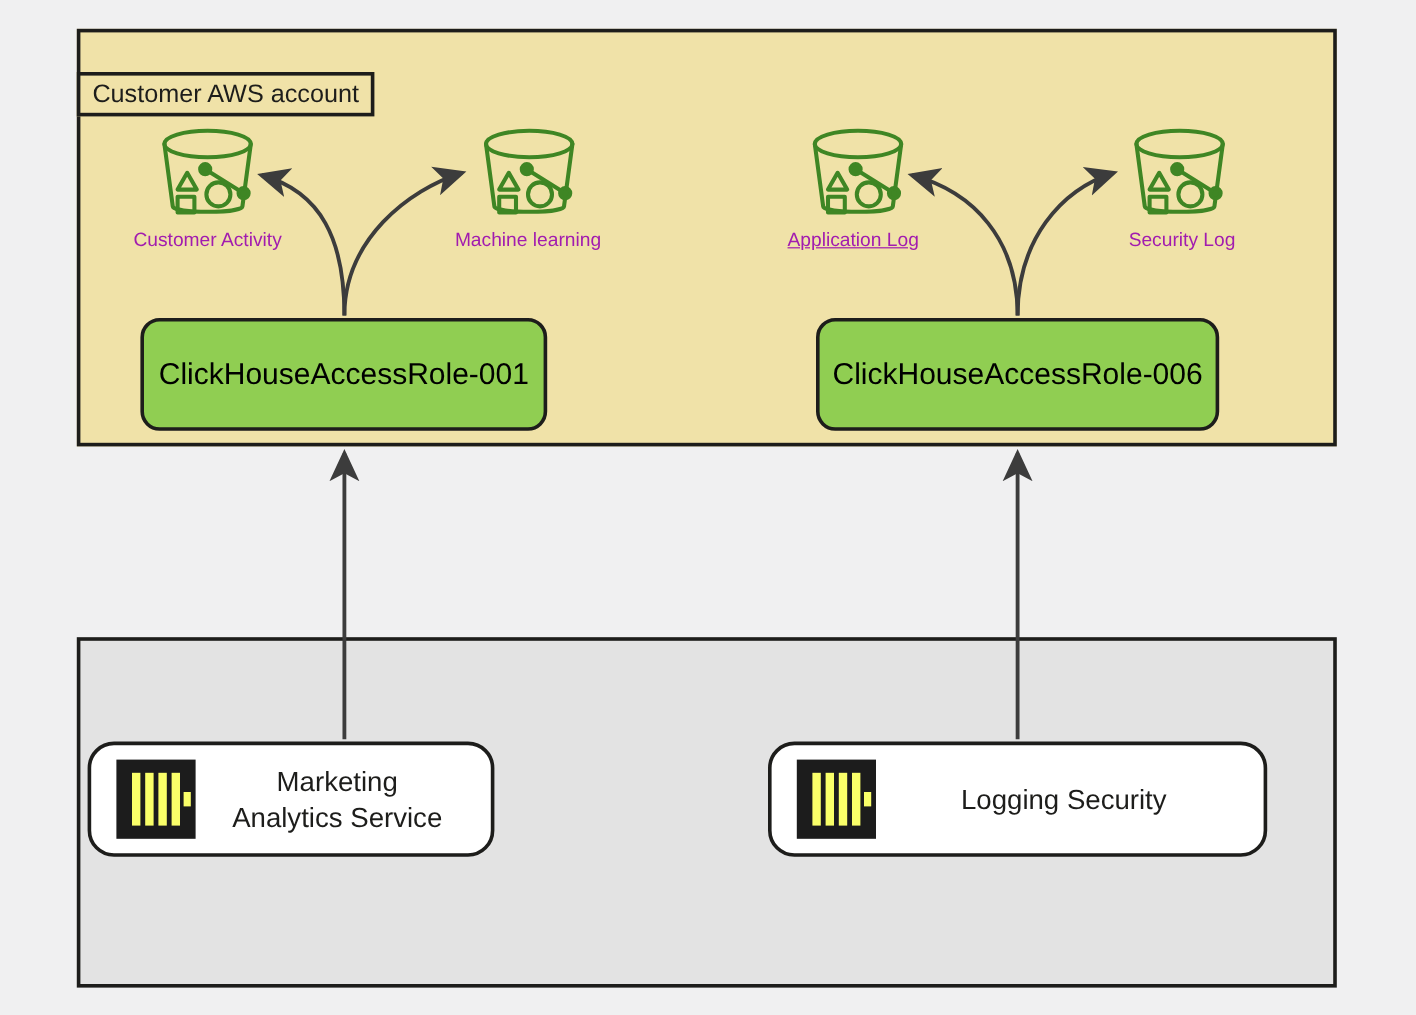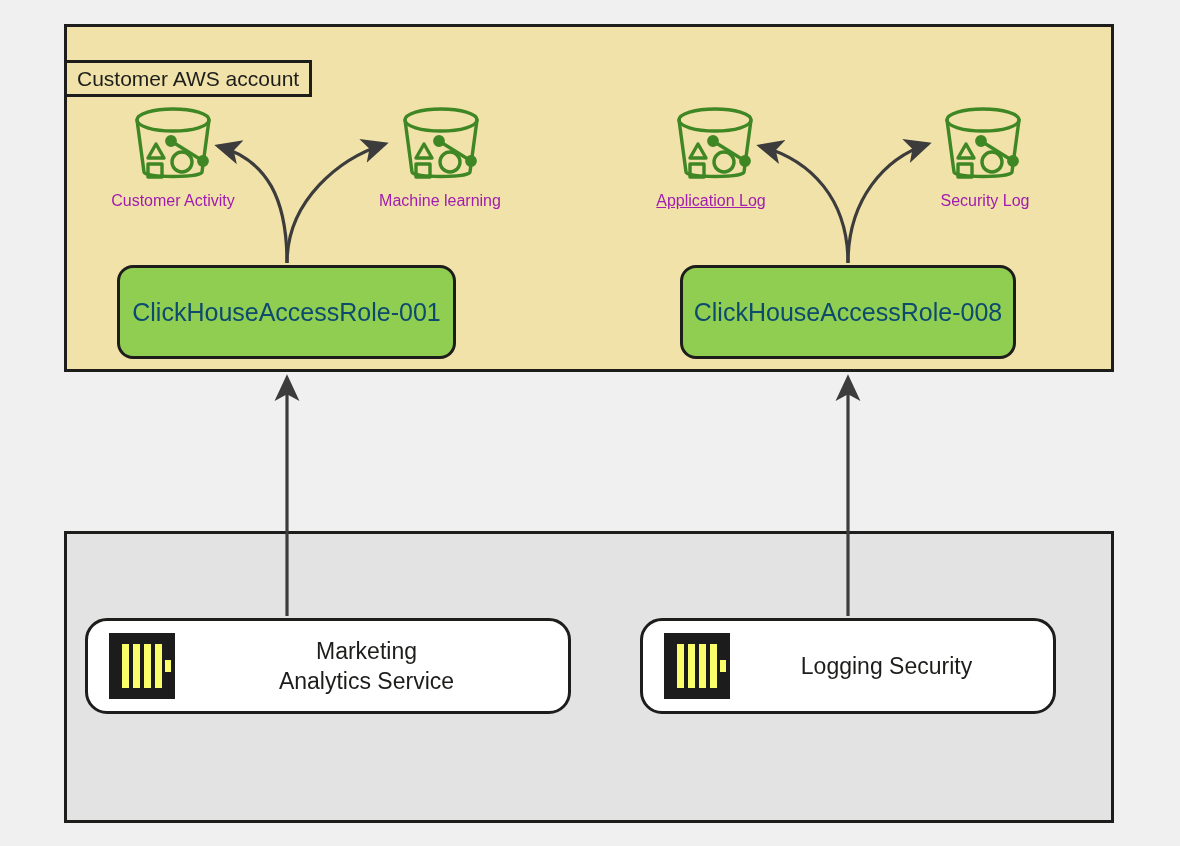--- a/index.html
+++ b/index.html
@@ -75,37 +75,37 @@
   .role-box {
     position: absolute;
     box-sizing: border-box;
     background: #90ce52;
     border: 3px solid #1d1d1b;
     border-radius: 16px;
     display: flex;
     align-items: center;
     justify-content: center;
     font-size: 25px;
-    color: #0c4a6e;
+    color: #000000;
     white-space: nowrap;
   }
   #role-box-001 { left: 117px; top: 265px; width: 339px; height: 94px; }
   #role-box-002 { left: 680px; top: 265px; width: 336px; height: 94px; }
 
   
   .service-box {
     position: absolute;
     box-sizing: border-box;
     background: #ffffff;
     border: 3px solid #1d1d1b;
     border-radius: 22px;
     display: flex;
     align-items: center;
   }
-  #service-box-marketing { left: 85px; top: 618px; width: 486px; height: 96px; }
+  #service-box-marketing { left: 73px; top: 618px; width: 339px; height: 96px; }
   #service-box-logging  { left: 640px; top: 618px; width: 416px; height: 96px; }
 
   .ch-logo {
     position: relative;
     width: 66px;
     height: 66px;
     background: #1c1c1c;
     flex: 0 0 auto;
     margin-left: 21px;
   }
@@ -276,21 +276,21 @@
       </g>
     </svg>
   </div>
 
   <div class="bucket-label" id="label-customer-activity">Customer Activity</div>
   <div class="bucket-label" id="label-machine-learning">Machine learning</div>
   <div class="bucket-label" id="label-application-log">Application Log</div>
   <div class="bucket-label" id="label-security-log">Security Log</div>
 
   <div class="role-box" id="role-box-001">ClickHouseAccessRole-001</div>
-  <div class="role-box" id="role-box-002">ClickHouseAccessRole-008</div>
+  <div class="role-box" id="role-box-002">ClickHouseAccessRole-006</div>
 
   <div class="service-box" id="service-box-marketing">
     <div class="ch-logo">
       <div class="bar b1"></div>
         <div class="bar b2"></div>
       <div class="bar b3"></div>
         <div class="bar b4"></div>
       <div class="dot"></div>
     </div>
     <div class="service-label">Marketing

